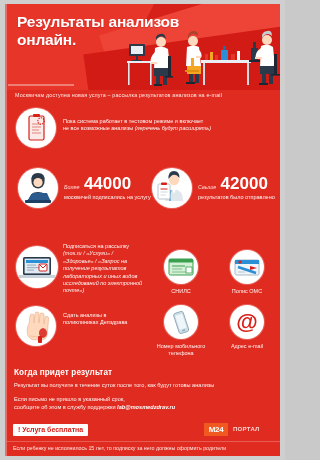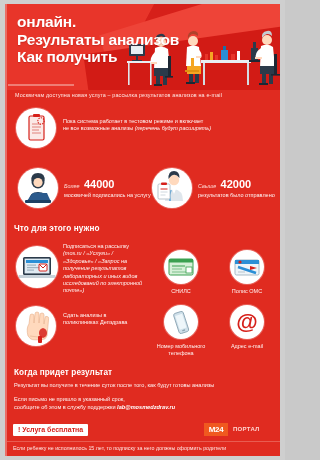--- a/index.html
+++ b/index.html
@@ -66,21 +66,21 @@
     overflow:hidden;
   }
   .body-txt { position:absolute; color:#fff6f5; font-size:5.5px; line-height:7.4px; }
   .ital { font-style:italic; }
 
   
   .b1-circle { left:16px; top:108px; width:40px; height:40px; }
   .b1-txt { left:63px; top:118px; width:200px; }
 
   
-  .stat-num { font-size:11px; font-weight:bold; color:#ffffff; }
+  .stat-num { font-size:17px; font-weight:bold; color:#ffffff; }
   .stat-pre { font-size:5.4px; font-style:italic; color:#ffd9d5; }
   .stat-sub { font-size:5.5px; line-height:7.3px; color:#fff4f3; }
 
   .s1-circle { left:18px; top:168px; width:40px; height:40px; }
   .s1-txt { position:absolute; left:64px; top:174px; width:105px; }
   .s2-circle { left:152px; top:168px; width:40px; height:40px; }
   .s2-txt { position:absolute; left:198px; top:174px; width:86px; }
 
   
   .l1-circle { left:16px; top:246px; width:42px; height:42px; }
@@ -127,23 +127,22 @@
 </head>
 <body>
 
 <div class="poster">
 
   <div class="hero">
     <div class="hero-diag"></div>
     <div class="hero-diag2"></div>
 
     <div class="hero-title">
+      <div>Результаты анализов</div>
       <div>онлайн.</div>
-      <div>Результаты анализов</div>
-      <div>Как получить</div>
     </div>
 
     <svg class="hero-art" viewBox="0 0 155 62">
 
       <g>
         <rect x="2" y="16" width="16" height="12" rx="1" fill="#2b3a4a"></rect>
         <rect x="4" y="18" width="12" height="8" fill="#e8eef3"></rect>
         <rect x="9" y="28" width="2" height="4" fill="#2b3a4a"></rect>
         <rect x="5" y="32" width="10" height="1.6" fill="#2b3a4a"></rect>
         <rect x="0" y="33" width="26" height="2" fill="#e8eef3"></rect>
@@ -259,21 +258,20 @@
       <line x1="8.5" y1="21" x2="15.5" y2="21" stroke="#d6201a" stroke-width="1"></line>
       <line x1="8.5" y1="24" x2="15.5" y2="24" stroke="#cfd8de" stroke-width="1"></line>
       <line x1="8.5" y1="27" x2="13.5" y2="27" stroke="#cfd8de" stroke-width="1"></line>
     </svg>
   </div>
   <div class="s2-txt">
     <div><span class="stat-pre">Свыше</span> <span class="stat-num">42000</span></div>
     <div class="stat-sub">результатов было отправлено</div>
   </div>
 
-  <div class="sec-head" style="left:14px; top:224px;">Что для этого нужно</div>
 
   <div class="circle l1-circle">
     <svg viewBox="0 0 42 42" width="42" height="42">
       <rect x="7" y="11" width="28" height="18" rx="1.5" fill="#2b3a4a"></rect>
       <rect x="8.6" y="12.6" width="24.8" height="14.8" fill="#dfeaf2"></rect>
       <rect x="10" y="14" width="22" height="3" fill="#2b8fd6"></rect>
       <rect x="11" y="18.5" width="9" height="1.2" fill="#9fb3c0"></rect>
       <rect x="11" y="21" width="12" height="1.2" fill="#9fb3c0"></rect>
       <rect x="11" y="23.5" width="7" height="1.2" fill="#9fb3c0"></rect>
       <rect x="23" y="18" width="8" height="7" rx="1" fill="#ffffff" stroke="#d6201a" stroke-width="1"></rect>

